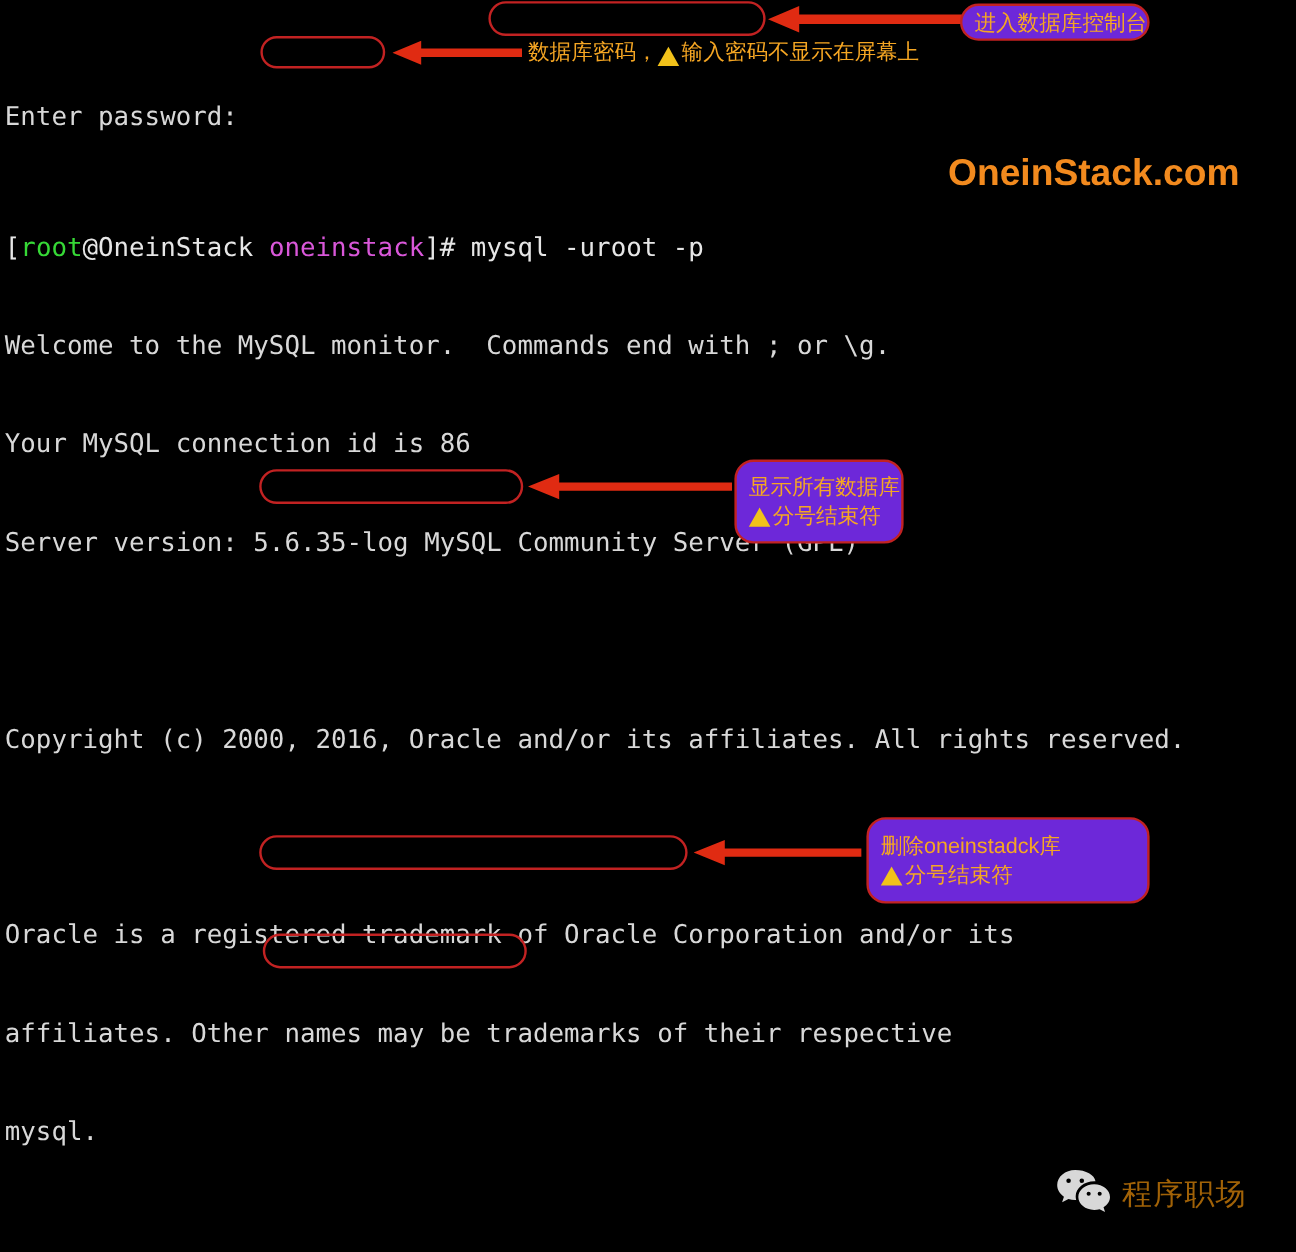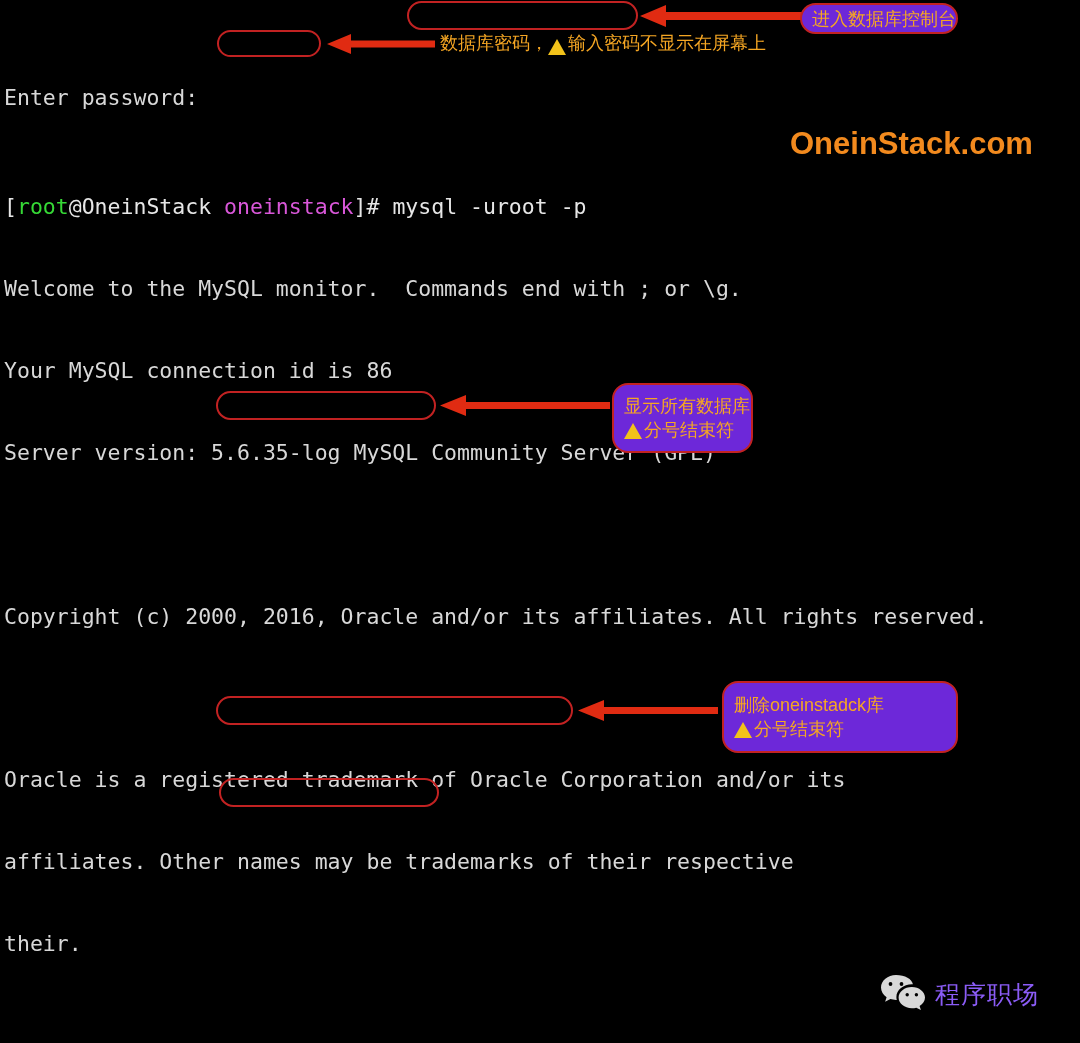--- a/index.html
+++ b/index.html
@@ -54,21 +54,21 @@
     left: 880px;
     top: 973px;
     display: flex;
     align-items: center;
     gap: 9px;
     z-index: 3;
   }
   #wechat .wx-label {
     font-family: Liberation Mono, monospace;
     font-size: 25px;
-    color: #8b5cf6;
+    color: #a16207;
     letter-spacing: 1px;
   }
 
   
   .oval {
     position: absolute;
     border: 2px solid #c22222;
     border-radius: 100px;
     box-sizing: border-box;
     z-index: 2;
@@ -128,21 +128,21 @@
 
   <div class="line"><span class="c-white">[</span><span class="c-green">root</span><span class="c-white">@OneinStack </span><span class="c-pink">oneinstack</span><span class="c-white">]# </span><span class="c-white">mysql -uroot -p</span></div>
   <div class="line">Welcome to the MySQL monitor.  Commands end with ; or \g.</div>
   <div class="line">Your MySQL connection id is 86</div>
   <div class="line">Server version: 5.6.35-log MySQL Community Server (GPL)</div>
   <div class="line"></div>
   <div class="line">Copyright (c) 2000, 2016, Oracle and/or its affiliates. All rights reserved.</div>
   <div class="line"></div>
   <div class="line">Oracle is a registered trademark of Oracle Corporation and/or its</div>
   <div class="line">affiliates. Other names may be trademarks of their respective</div>
-  <div class="line">their.</div>
+  <div class="line">mysql.</div>
   <div class="line"></div>
   
   
 
   
 
   
   
   
   

